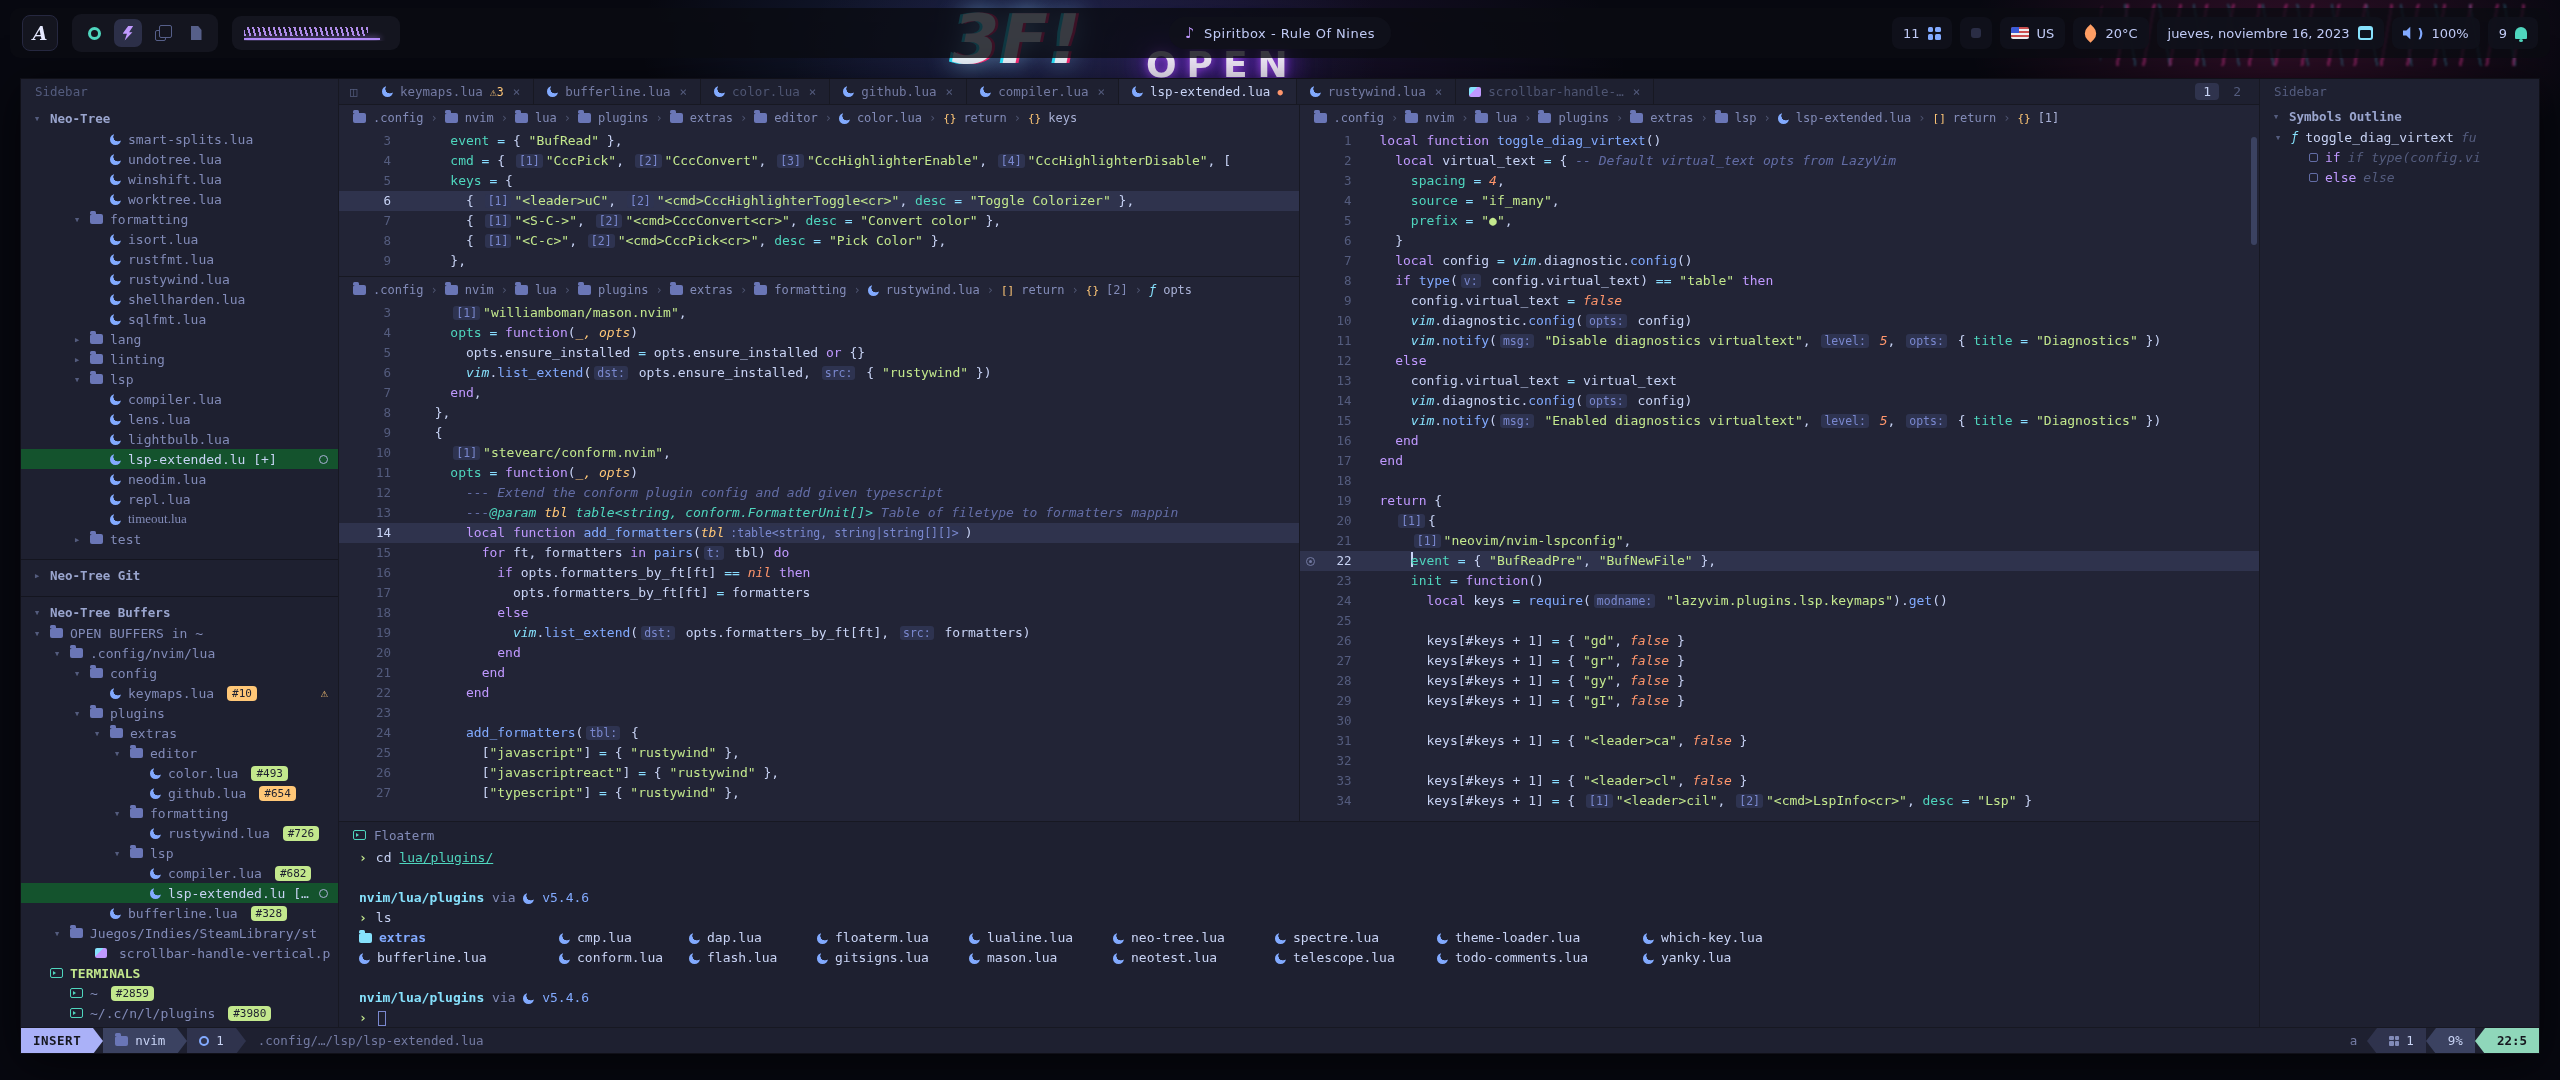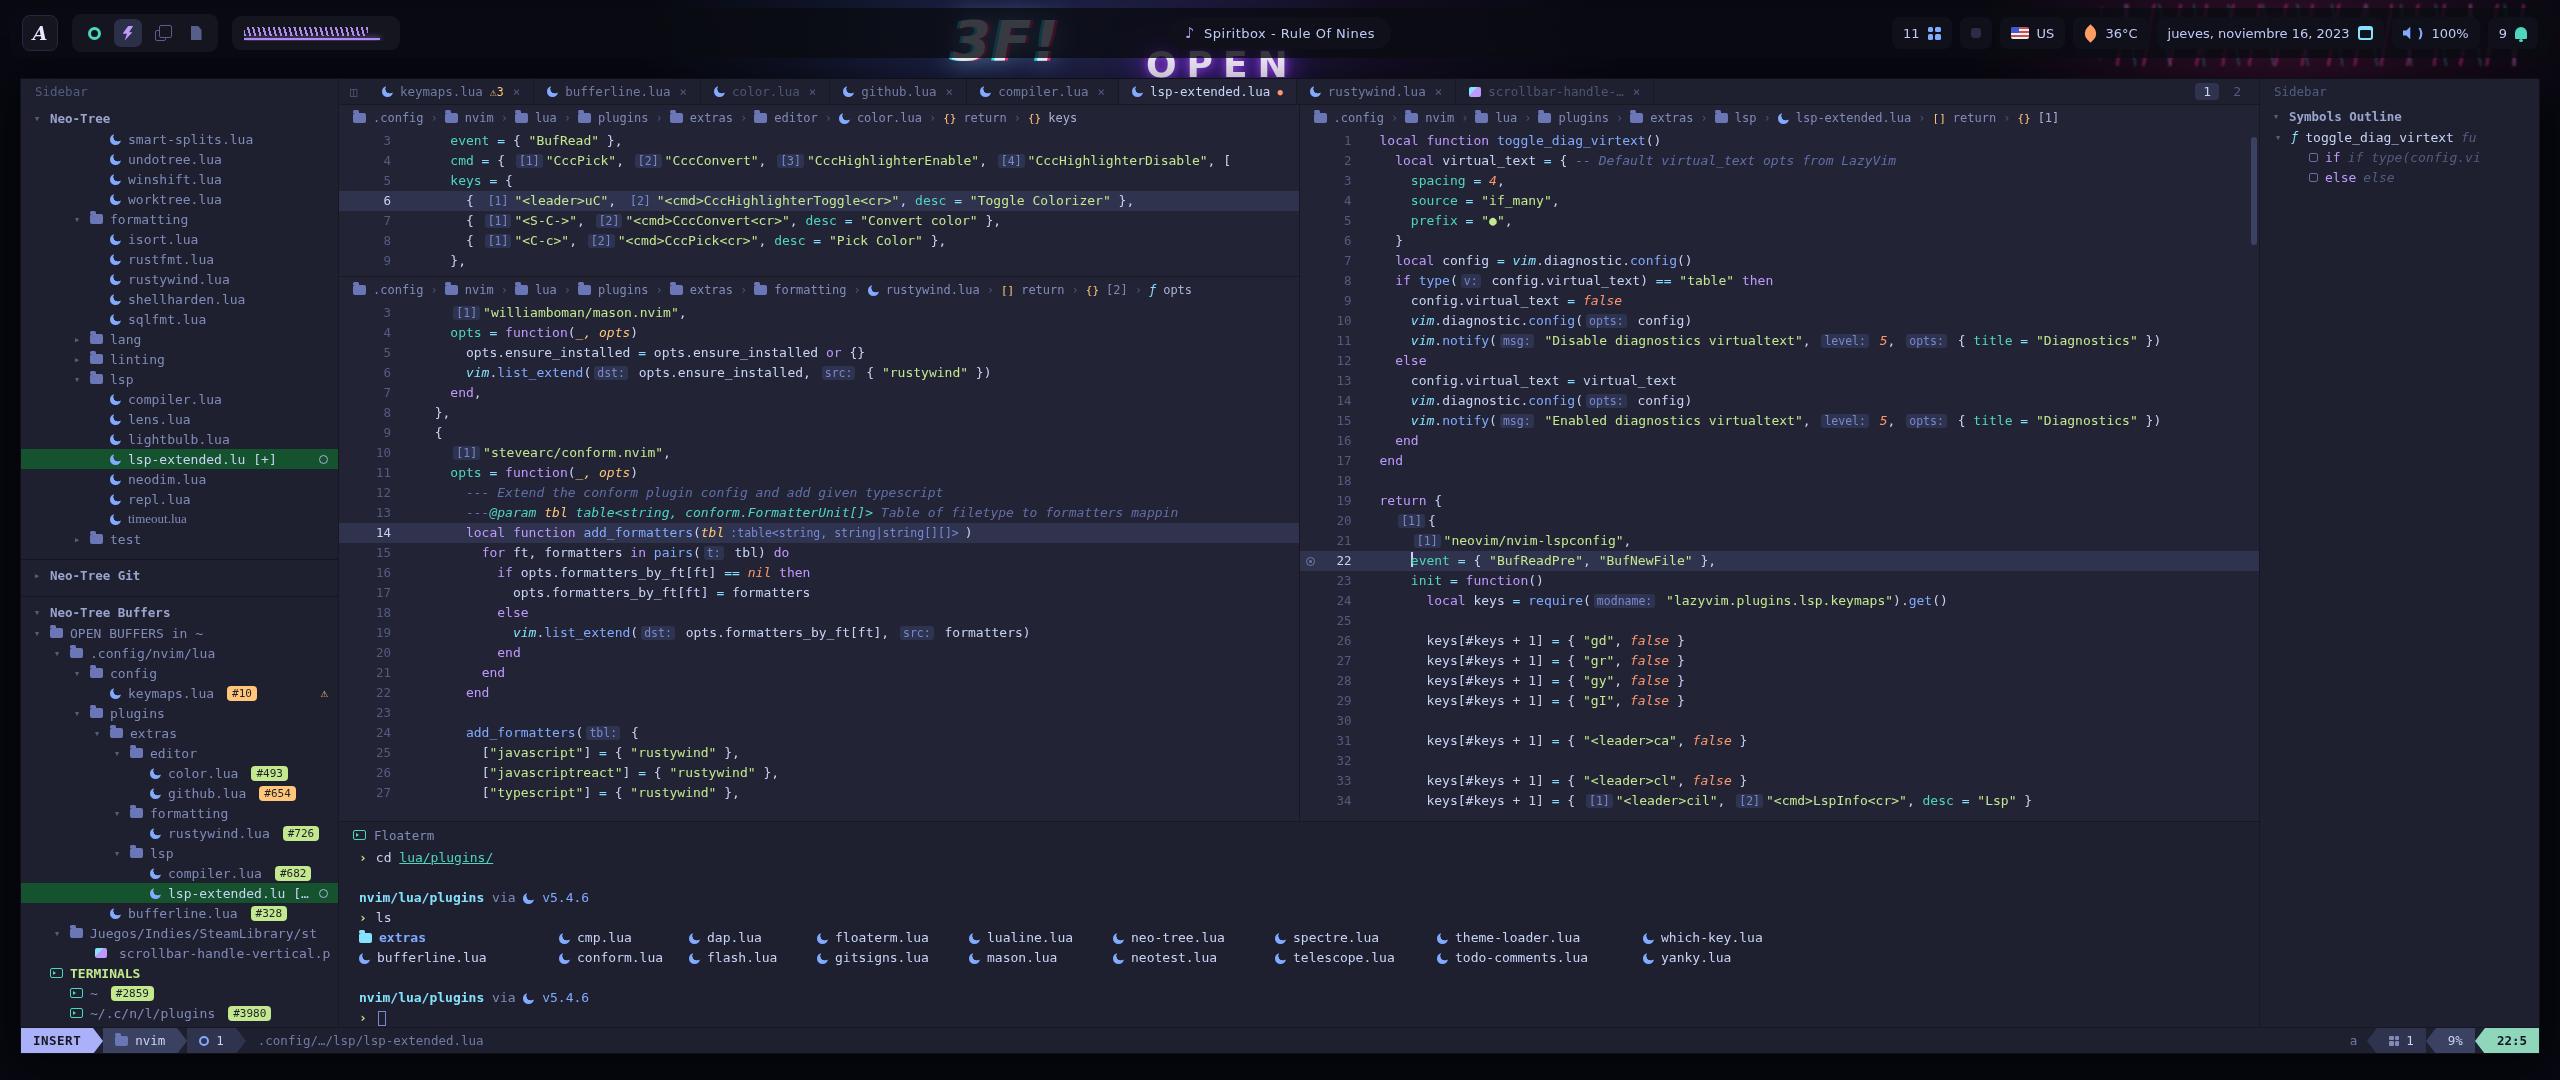--- a/index.html
+++ b/index.html
@@ -3,21 +3,21 @@
 <meta charset="utf-8">
 <style>
 *{margin:0;padding:0;box-sizing:border-box}
 html,body{width:2560px;height:1080px;overflow:hidden;background:#05060c;font-family:"DejaVu Sans Mono",monospace}
 
 .wallpaper{position:absolute;inset:0;z-index:0;background:
  radial-gradient(620px 300px at 1010px 40px, rgba(90,130,255,.20), transparent 60%),
  radial-gradient(520px 260px at 2280px 40px, rgba(255,45,150,.16), transparent 60%),
  radial-gradient(700px 320px at 1210px 70px, rgba(160,80,255,.13), transparent 60%),
  #070810}
-.glitch{position:absolute;left:952px;top:8px;font-size:56px;font-weight:bold;font-style:italic;letter-spacing:2px;color:#eef7ff;
+.glitch{position:absolute;left:952px;top:0;font-size:68px;font-weight:bold;font-style:italic;letter-spacing:2px;color:#eef7ff;
  text-shadow:3px 0 0 #ff2d78,-3px 0 0 #27e6ff,0 0 26px rgba(140,210,255,.9);font-family:"DejaVu Sans",sans-serif}
 .neon-open{position:absolute;left:1146px;top:44px;font-size:36px;font-weight:bold;letter-spacing:10px;color:#f6eeff;
  text-shadow:0 0 10px #a44cf6,0 0 26px #7a2ff0,0 0 44px #7a2ff0;font-family:"DejaVu Sans",sans-serif}
 .neon-bars{position:absolute;right:30px;top:4px;width:430px;height:62px;border-radius:8px;filter:blur(1px);
  background:repeating-linear-gradient(100deg,rgba(255,60,170,.35) 0 3px,transparent 3px 26px),
             repeating-linear-gradient(80deg,rgba(60,220,255,.25) 0 2px,transparent 2px 34px)}
 
 .topbar{position:absolute;left:10px;right:10px;top:8px;height:50px;z-index:3;display:flex;align-items:center;gap:14px;
  padding:0 12px;background:rgba(10,11,18,.8);border-radius:10px;color:#c0caf5;font-size:13px;font-family:"DejaVu Sans",sans-serif}
 .launcher{width:36px;height:36px;border-radius:8px;background:#14151f;border:1px solid #262840;display:flex;align-items:center;
@@ -223,21 +223,21 @@
           <b></b>
         </span>
     </div>
     <div class="tray"></div>
     <div class="tbadge-pill">
       <span class="flag"></span>
       <span>US</span>
     </div>
     <div class="tbadge-pill">
       <span class="leaf"></span>
-      <span>36°C</span>
+      <span>20°C</span>
     </div>
     <div class="tbadge-pill">
       <span>jueves, noviembre 16, 2023</span>
       <span class="cal"></span>
     </div>
     <div class="tbadge-pill">
       <span class="spk"></span>
         <span class="spk-wave">)</span>
       <span>100%</span>
     </div>

